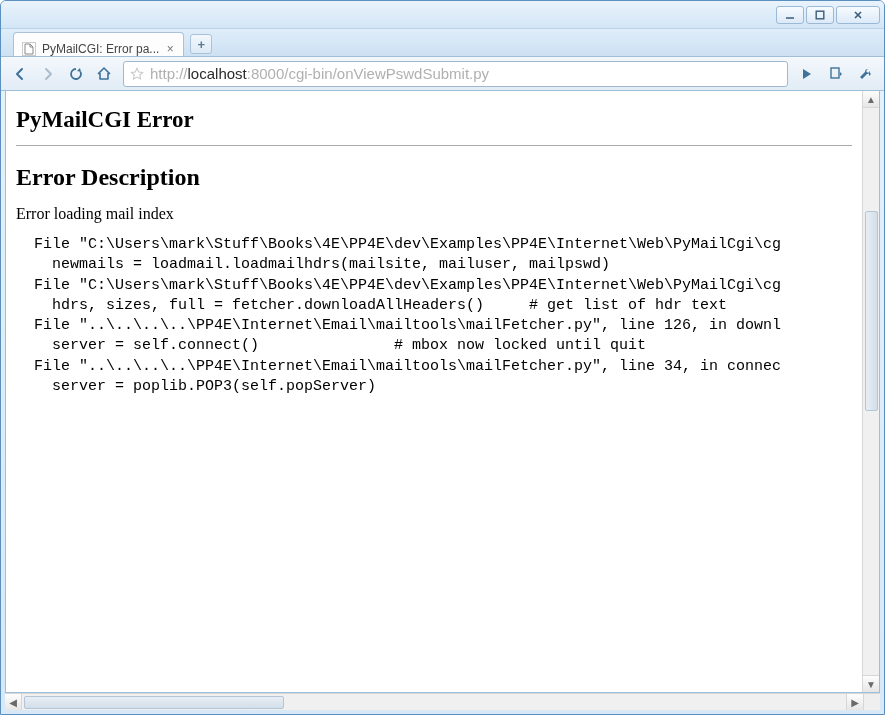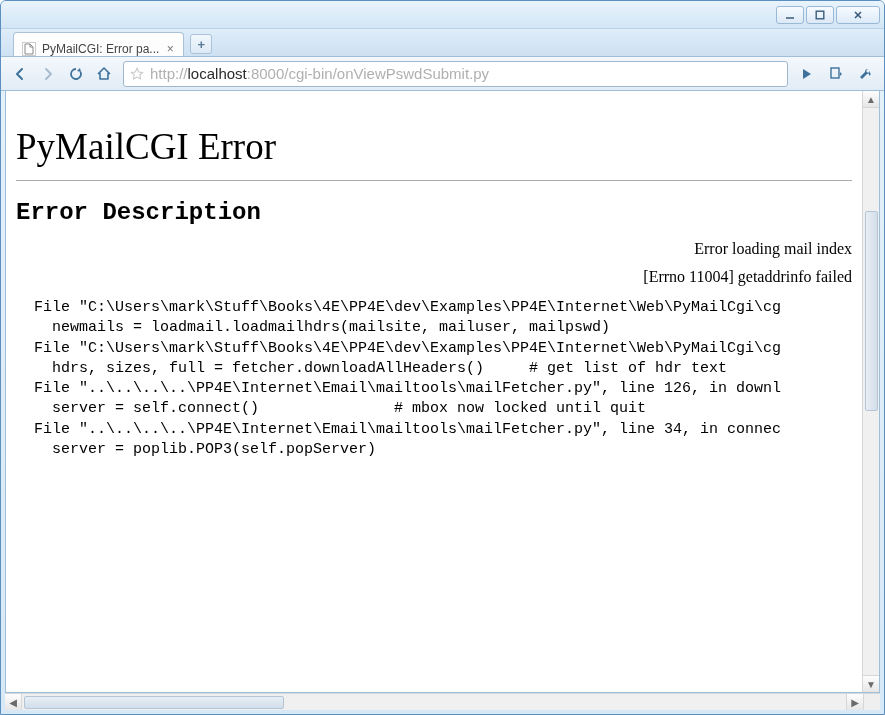--- a/index.html
+++ b/index.html
@@ -138,24 +138,24 @@
     display: flex;
     overflow: hidden;
   }
   .page {
     flex: 1;
     overflow: hidden;
     padding: 8px 10px;
     font-family: "Times New Roman", Times, serif;
     color: #000;
   }
-  .page h1 { font-size: 37px; margin: 26px 0 12px; font-weight: normal; }
+  .page h1 { font-size: 23px; margin: 8px 0 12px; font-weight: bold; }
   .page hr { border: none; border-top: 1px solid #aaa; margin: 6px 0 18px; }
-  .page h2 { font-size: 24px; margin: 18px 0 14px; font-weight: bold; font-family: Liberation Mono, monospace; }
-  .page p { font-size: 16px; margin: 10px 0; text-align: right; }
+  .page h2 { font-size: 24px; margin: 18px 0 14px; font-weight: bold; }
+  .page p { font-size: 16px; margin: 10px 0; }
   .page pre {
     font-family: "Courier New", monospace;
     font-size: 15px;
     white-space: pre;
     margin: 12px 0 16px 0;
     line-height: 1.35;
   }
 
   
   .vscroll {
@@ -301,21 +301,20 @@
       </div>
     </div>
   </div>
 
   <div class="viewport">
     <div class="page">
       <h1>PyMailCGI Error</h1>
       <hr>
       <h2>Error Description</h2>
       <p>Error loading mail index</p>
-      <p>[Errno 11004] getaddrinfo failed</p>
       <pre>  File "C:\Users\mark\Stuff\Books\4E\PP4E\dev\Examples\PP4E\Internet\Web\PyMailCgi\cg
     newmails = loadmail.loadmailhdrs(mailsite, mailuser, mailpswd)
   File "C:\Users\mark\Stuff\Books\4E\PP4E\dev\Examples\PP4E\Internet\Web\PyMailCgi\cg
     hdrs, sizes, full = fetcher.downloadAllHeaders()     # get list of hdr text
   File "..\..\..\..\PP4E\Internet\Email\mailtools\mailFetcher.py", line 126, in downl
     server = self.connect()               # mbox now locked until quit
   File "..\..\..\..\PP4E\Internet\Email\mailtools\mailFetcher.py", line 34, in connec
     server = poplib.POP3(self.popServer)</pre>
     </div>
     <div class="vscroll">

